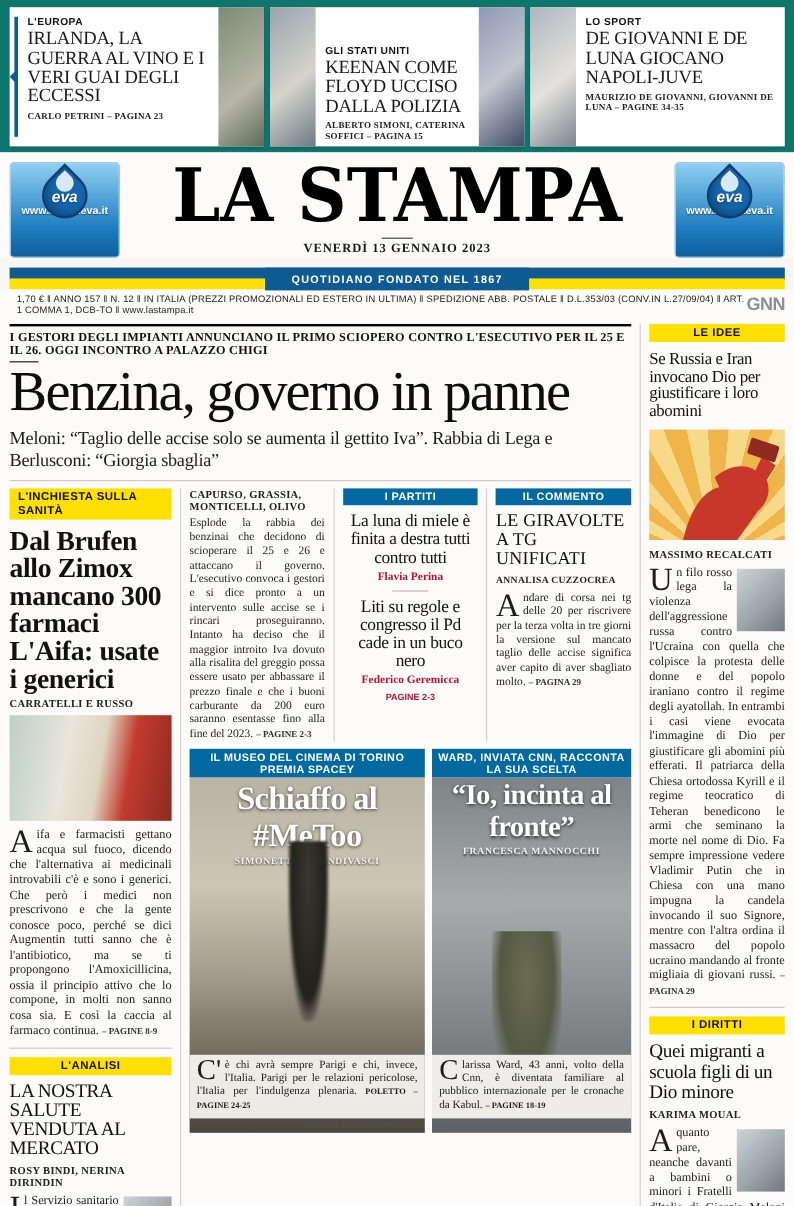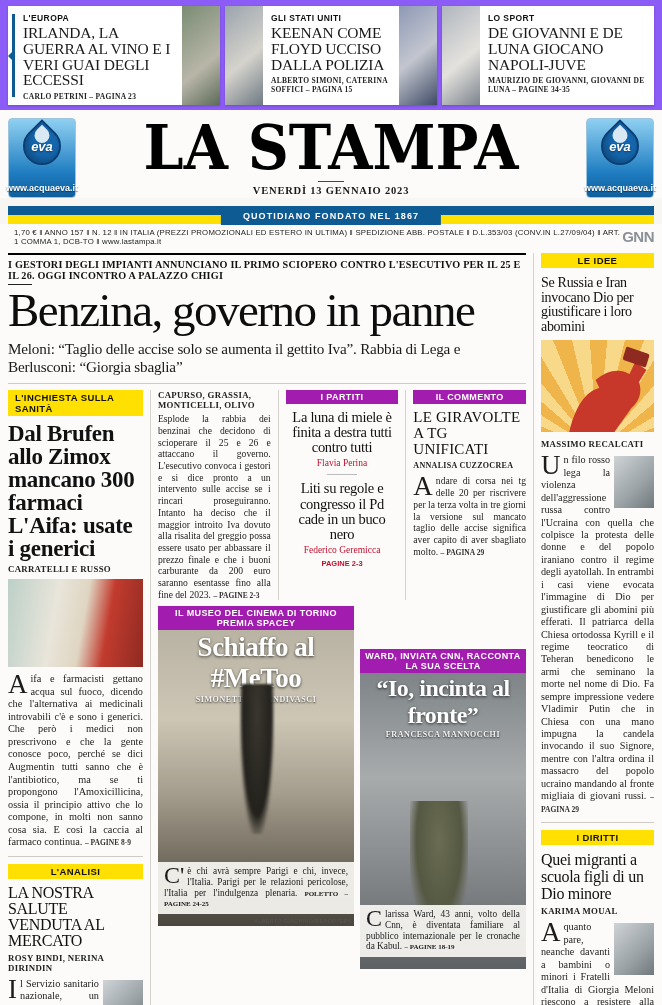--- a/index.html
+++ b/index.html
@@ -1,37 +1,37 @@
 <!DOCTYPE html>
 <html><head>
 <meta charset="utf-8">
 <style>
   * { margin:0; padding:0; box-sizing:border-box; }
   html,body { background:#d8d6d2; }
   body { font-family:"Liberation Sans", sans-serif; }
   .page { position:relative; width:662px; height:1005px; margin:0 auto; background:#f7f6f3; overflow:hidden; }
 
   
-  .top-strip { display:flex; gap:5px; padding:6px 8px 5px 8px; background:#8b5cf6; }
+  .top-strip { display:flex; gap:5px; padding:6px 8px 5px 8px; background:#0f766e; }
   .top-card { position:relative; flex:1; background:#fff; box-shadow:0 1px 2px rgba(0,0,0,.18); display:flex; align-items:stretch; min-height:78px; }
   .top-accent { width:3px; background:#0e5a93; position:relative; margin:8px 0 8px 4px; }
   .top-accent::after { content:""; position:absolute; left:-4px; top:50%; margin-top:-5px; border-top:5px solid transparent; border-bottom:5px solid transparent; border-right:5px solid #0e5a93; }
   .top-card-body { padding:7px 4px 4px 8px; flex:1; }
   .top-kicker { font-size:8.5px; font-weight:bold; letter-spacing:.4px; color:#111; }
   .top-headline { font-family:"Liberation Serif", serif; font-size:15.5px; line-height:1.02; font-weight:500; color:#1a1a1a; margin-top:2px; letter-spacing:-.2px; }
   .top-byline { font-family:"Liberation Serif", serif; font-size:7.5px; font-weight:bold; letter-spacing:.3px; color:#222; margin-top:4px; }
   .top-photo { width:38px; align-self:stretch; flex:none; }
   .ph-grad1 { background:linear-gradient(140deg,#7a8c74,#b8b6a8 60%,#5d6b58); }
   .ph-grad2 { background:linear-gradient(140deg,#9aa4ad,#d5d3cc 55%,#6e7a84); }
   .ph-grad3 { background:linear-gradient(140deg,#8e99b5,#c3c6cf 50%,#3f4b66); }
   .ph-grad4 { background:linear-gradient(140deg,#b0b6bf,#e4e2dd 55%,#7c848e); }
 
   
   .masthead { display:flex; align-items:stretch; padding:6px 8px 0 8px; background:#fcfbf9; }
-  .eva-ad { width:68px; flex:none; border:1px solid #9fc4de; border-radius:4px; background:linear-gradient(#8fd0f2,#1e7cc0 70%,#0f5e9c); display:flex; flex-direction:column; align-items:center; justify-content:flex-end; padding:4px; position:relative; height:80px; margin-top:2px; }
+  .eva-ad { width:92px; flex:none; border:1px solid #9fc4de; border-radius:4px; background:linear-gradient(#8fd0f2,#1e7cc0 70%,#0f5e9c); display:flex; flex-direction:column; align-items:center; justify-content:center; padding:4px; position:relative; height:80px; margin-top:2px; }
   .eva-drop { position:absolute; top:8px; left:50%; margin-left:-19px; width:38px; height:38px; background:#1566ad; border:2px solid #0b3f74; border-radius:0 50% 50% 50%; transform:rotate(45deg); box-shadow:inset 0 -4px 6px rgba(0,0,0,.25); }
   .eva-drop::before { content:""; position:absolute; top:2px; left:2px; width:15px; height:15px; background:#eef7fc; border-radius:0 50% 50% 50%; opacity:.9; }
   .eva-name { position:absolute; top:20px; left:0; right:0; text-align:center; color:#fff; font-style:italic; font-weight:bold; font-size:13px; text-shadow:0 1px 2px rgba(0,0,0,.4); }
   .eva-url { color:#fff; font-weight:bold; font-size:9px; text-shadow:0 1px 1px rgba(0,0,0,.5); }
   .mast-center { flex:1; text-align:center; padding-top:2px; }
   .mast-title { font-family:"DejaVu Serif", serif; font-weight:900; font-size:57px; line-height:1.0; color:#000; letter-spacing:0px; transform:scaleY(1.08); }
   .mast-div { width:26px; border-top:1px solid #444; margin:6px auto 3px auto; }
   .mast-date { font-family:"Liberation Serif", serif; font-size:10.5px; font-weight:bold; letter-spacing:.8px; color:#1a1a1a; }
 
   
@@ -58,46 +58,46 @@
 
   .lead-cols { display:flex; }
   .col-inchiesta { width:142px; flex:none; padding-right:7px; }
   .center-zone { flex:1; border-left:1px solid #d5d2cc; padding-left:7px; }
   .mini-cols { display:flex; min-height:118px; }
   .mini { flex:1; }
   .mini + .mini { border-left:1px solid #d5d2cc; margin-left:7px; padding-left:7px; }
 
   .label-yellow { display:inline-block; background:#ffe000; color:#111; font-size:9.5px; font-weight:bold; letter-spacing:.4px; padding:2px 7px 2px 7px; }
   .label-yellow-full { display:block; text-align:center; background:#ffe000; color:#111; font-size:9.5px; font-weight:bold; letter-spacing:.4px; padding:2px 4px; }
-  .label-red { display:block; text-align:center; background:#a21caf; color:#fff; font-size:9px; font-weight:bold; letter-spacing:.4px; padding:2px 4px; }
+  .label-red { display:block; text-align:center; background:#0369a1; color:#fff; font-size:9px; font-weight:bold; letter-spacing:.4px; padding:2px 4px; }
   .sec-headline { font-family:"Liberation Serif", serif; font-size:23px; line-height:1.0; font-weight:bold; letter-spacing:-.3px; color:#111; margin:6px 0 4px 0; }
   .sec-byline { font-family:"Liberation Serif", serif; font-size:8.8px; font-weight:bold; letter-spacing:.3px; color:#222; margin-bottom:5px; }
   .body-txt { font-family:"Liberation Serif", serif; font-size:10.3px; line-height:1.22; text-align:justify; color:#1c1c1c; }
   .body-txt .pg { font-size:7.5px; font-weight:bold; color:#333; }
   .dc::first-letter { float:left; font-size:27px; line-height:21px; padding:1px 3px 0 0; font-family:"Liberation Serif", serif; }
 
   .pharmacy-photo { height:88px; margin:4px 0 6px 0; background:linear-gradient(100deg,#bcd0c8 0%,#e9e5da 35%,#dfd5c2 55%,#c23b2e 72%,#8e2a22 100%); }
   .divider-h { border-top:1px solid #cfccc6; margin:7px 0; }
 
   .analisi-head { font-family:"Liberation Serif", serif; font-size:16px; line-height:1.0; font-weight:500; letter-spacing:-.3px; color:#111; margin:6px 0 4px 0; }
   .inline-portrait { float:right; width:40px; height:46px; margin:2px 0 2px 4px; background:linear-gradient(135deg,#cfd4d6,#9aa2a6 60%,#6f787c); }
 
   
   .partiti-head { font-family:"Liberation Serif", serif; font-size:14.5px; line-height:1.04; font-weight:500; text-align:center; letter-spacing:-.3px; color:#111; margin-top:6px; }
-  .partiti-by { font-family:"Liberation Serif", serif; font-size:9.5px; font-weight:normal; color:#c00f2e; text-align:center; margin-top:3px; }
+  .partiti-by { font-family:"Liberation Serif", serif; font-size:9.5px; font-weight:bold; color:#c00f2e; text-align:center; margin-top:3px; }
   .partiti-div { width:30px; border-top:1px solid #bbb; margin:6px auto; }
   .partiti-pg { font-size:7.5px; font-weight:bold; color:#c00f2e; text-align:center; margin-top:4px; }
 
   .commento-head { font-family:"Liberation Serif", serif; font-size:15px; line-height:1.05; font-weight:500; letter-spacing:.2px; color:#111; margin:6px 0 4px 0; }
 
   
   .features { display:flex; margin-top:6px; }
   .feature { position:relative; }
   .feature-spacey { width:196px; flex:none; }
-  .feature-ward { flex:1; margin-left:6px;margin-top:43px; }
+  .feature-ward { flex:1; margin-left:6px; }
   .feature .photo { position:relative; height:296px; }
   .spacey-photo { background:linear-gradient(#b9b3a4 0%,#cdc6b5 30%,#a59d8d 55%,#6e685c 80%,#4a463e 100%); }
   .spacey-photo::after { content:""; position:absolute; left:42%; top:18%; width:34px; height:150px; background:radial-gradient(ellipse at 50% 20%, #3a372f 0%, #23211c 60%, transparent 75%); filter:blur(1px); }
   .ward-photo { background:linear-gradient(#7e8487 0%,#a8abac 35%,#8d9092 60%,#5d6163 100%); }
   .ward-photo::before { content:""; position:absolute; left:30%; bottom:38px; width:58px; height:130px; background:radial-gradient(ellipse at 50% 30%, #6a6d52 0%, #555842 55%, transparent 78%); }
   .feature-overlay { position:absolute; top:0; left:0; right:0; text-align:center; padding-top:2px; }
   .feature-headline { font-family:"Liberation Serif", serif; color:#fff; font-weight:bold; letter-spacing:-.5px; text-shadow:0 1px 3px rgba(0,0,0,.7); }
   .feature-spacey .feature-headline { font-size:27px; }
   .feature-ward .feature-headline { font-size:24px; }
   .feature-byline { font-family:"Liberation Serif", serif; color:#f2f2f2; font-size:8px; font-weight:bold; letter-spacing:.6px; text-shadow:0 1px 2px rgba(0,0,0,.8); margin-top:1px; }
@@ -124,21 +124,21 @@
       <div class="top-accent"></div>
       <div class="top-card-body">
         <div class="top-kicker">L'EUROPA</div>
         <div class="top-headline">IRLANDA, LA GUERRA AL VINO E I VERI GUAI DEGLI ECCESSI</div>
         <div class="top-byline">CARLO PETRINI – PAGINA 23</div>
       </div>
       <div class="top-photo ph-grad1"></div>
     </div>
     <div class="top-card">
       <div class="top-photo ph-grad2"></div>
-      <div class="top-card-body" style="text-align:left;">
+      <div class="top-card-body" style="text-align:left;margin-top:24px;">
         <div class="top-kicker">GLI STATI UNITI</div>
         <div class="top-headline">KEENAN COME FLOYD UCCISO DALLA POLIZIA</div>
         <div class="top-byline">ALBERTO SIMONI, CATERINA SOFFICI – PAGINA 15</div>
       </div>
       <div class="top-photo ph-grad3"></div>
     </div>
     <div class="top-card">
       <div class="top-photo ph-grad4"></div>
       <div class="top-card-body">
         <div class="top-kicker">LO SPORT</div>

